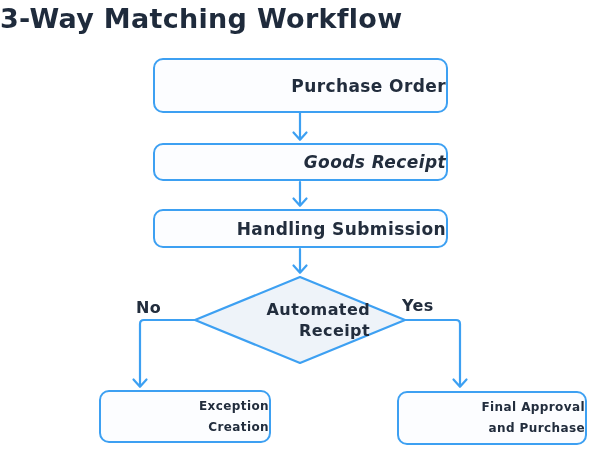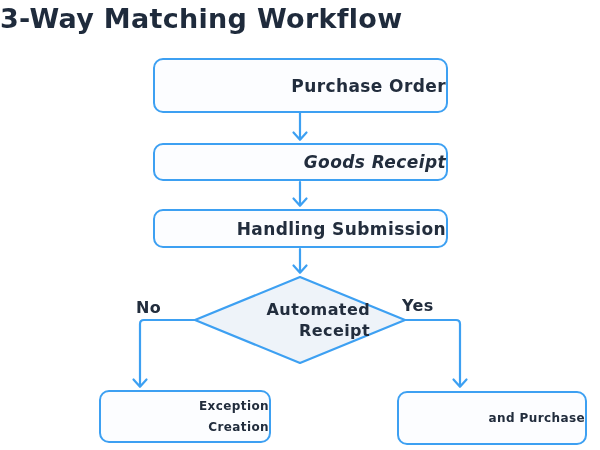--- a/index.html
+++ b/index.html
@@ -129,16 +129,17 @@
 
   <div class="branch-label no">No</div>
   <div class="branch-label yes">Yes</div>
 
   <div class="node small" style="left:55px;top:390px;width:172px;height:53px;">
     <span>Exception</span>
     <span>Creation</span>
   </div>
 
   <div class="node small" style="left:353px;top:391px;width:190px;height:54px;">
+    <span>Final Approval</span>
     <span>and Purchase</span>
   </div>
 
 </div>
 
 </body></html>

